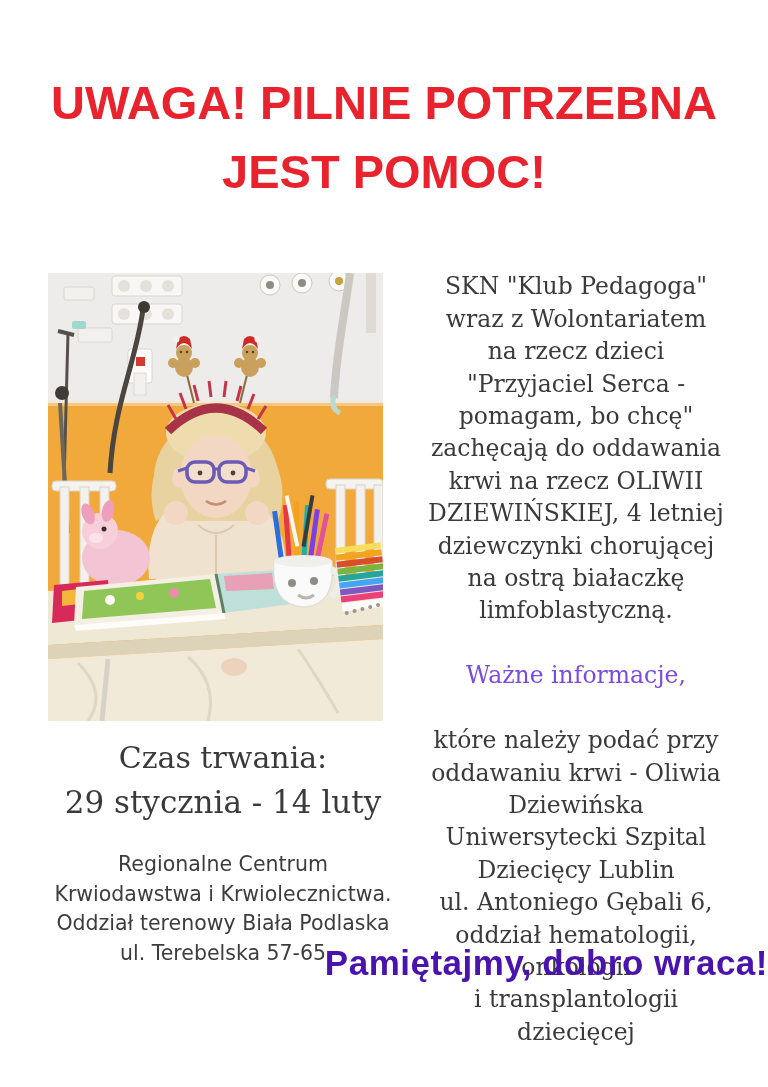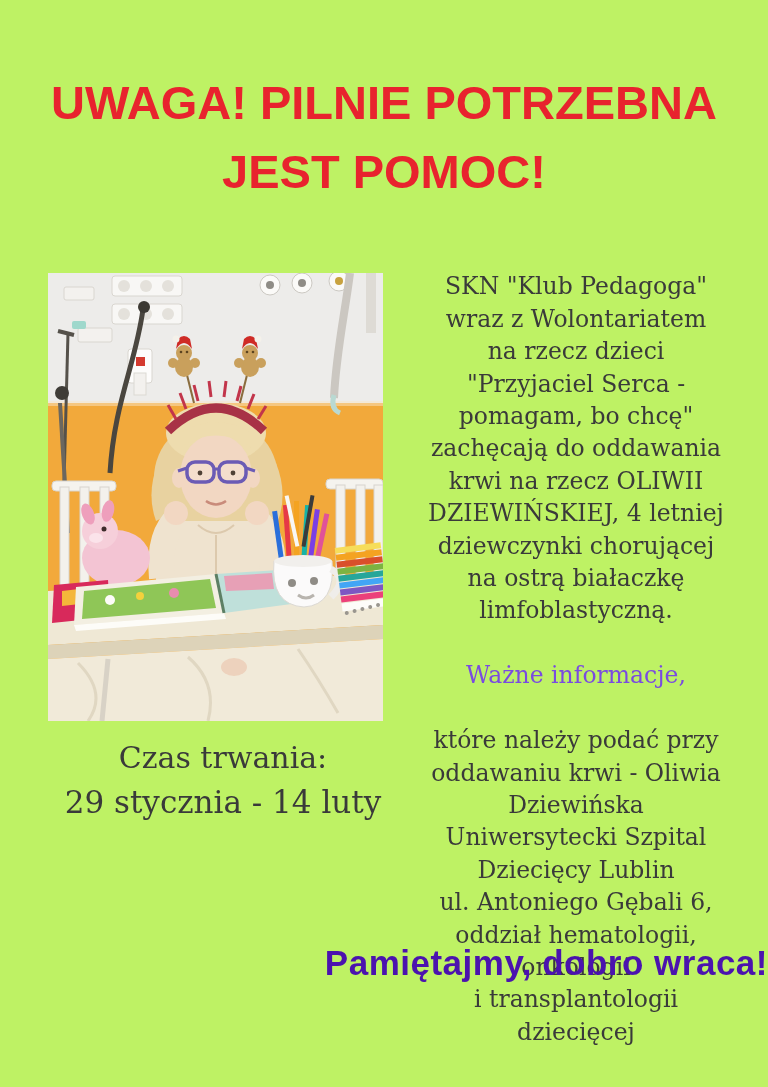--- a/index.html
+++ b/index.html
@@ -2,21 +2,21 @@
 <html><head>
 <meta charset="utf-8">
 <style>
   * { margin: 0; padding: 0; box-sizing: border-box; }
   html, body { background: #e9e4e6; }
   .page {
     position: relative;
     width: 768px;
     height: 1087px;
     margin: 0 auto;
-    background: #bef264;
+    background: #ffffff;
     overflow: hidden;
     font-family: "DejaVu Serif", serif;
   }
   .title {
     position: absolute;
     top: 68px;
     left: 0;
     width: 100%;
     text-align: center;
     color: #e8232e;
@@ -338,17 +338,21 @@
 ul. Antoniego Gębali 6,
 oddział hematologii,
 onkologii
 i transplantologii
 dziecięcej</div>
   </div>
 
   <div class="left-col">
     <div class="duration-label">Czas trwania:</div>
     <div class="duration-dates">29 stycznia - 14 luty</div>
+    <div class="location">Regionalne Centrum
+Krwiodawstwa i Krwiolecznictwa.
+Oddział terenowy Biała Podlaska
+ul. Terebelska 57-65</div>
   </div>
 
   <div class="footer">Pamiętajmy, dobro wraca!</div>
 
 </div>
 
 </body></html>

